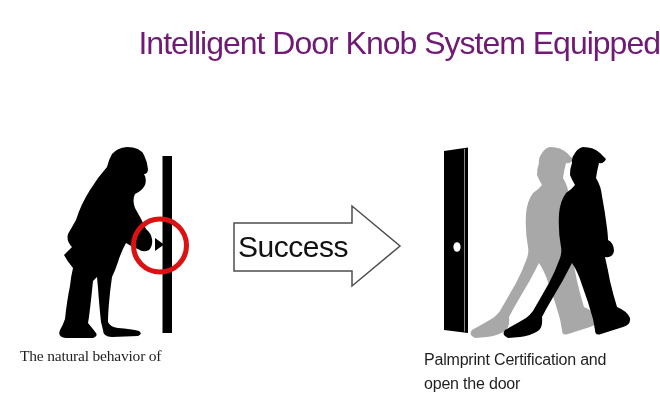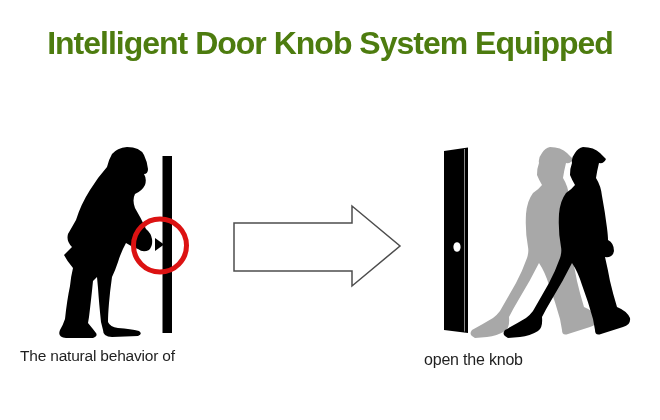--- a/index.html
+++ b/index.html
@@ -1,36 +1,35 @@
 <!DOCTYPE html>
 <html><head>
 <meta charset="utf-8">
 <style>
   html,body{margin:0;padding:0;background:#fff;}
   .slide{
     position:relative;width:660px;height:420px;background:#ffffff;
     font-family:"Liberation Sans",sans-serif;color:#1a1a1a;overflow:hidden;
   }
   .title{
-    position:absolute;top:22px;left:0;width:660px;text-align:center;
-    font-size:32px;line-height:42px;letter-spacing:-1px;color:#4d7c0f;
+    position:absolute;top:22px;left:0;width:660px;text-align:right;
+    font-size:32px;line-height:42px;letter-spacing:-1px;color:#701a75;
     white-space:nowrap;
-    font-weight:bold;
   }
   .scene-svg{position:absolute;left:0;top:0;width:660px;height:420px;}
   .success-label{
     position:absolute;left:232px;top:224px;width:122px;height:46px;
     display:flex;align-items:center;justify-content:center;
     font-size:30px;letter-spacing:-0.5px;color:#111;white-space:nowrap;
   }
   .caption{
     position:absolute;font-size:15.5px;line-height:24px;letter-spacing:-0.2px;
     color:#1f1f1f;white-space:nowrap;
   }
-  .caption-left{left:20px;top:344px;}
+  .caption-left{left:20px;top:344px;font-family:Liberation Serif, serif;}
   .caption-right{left:424px;top:348px;font-size:16px;}
 </style>
 </head>
 <body>
 
 <div class="slide">
 
   <div class="title">
     <div>Intelligent Door Knob System Equipped</div>
   </div>
@@ -76,22 +75,24 @@
                Q 541,297 549,283 Q 555,272 560,258 Q 562,252 561,247
                Q 558,232 559,214 Q 560,201 566,193 Q 572,189 575,185
                Q 572,180 570,175 Q 570,168 572,163 Q 571,158 575,153 Q 578,148 583,147 Z"></path>
     </defs>
 
     <use href="#walker-path" xlink:href="#walker-path" transform="translate(-33,0)" fill="#a8a8a8"></use>
 
     <use href="#walker-path" xlink:href="#walker-path" fill="#000000"></use>
   </svg>
 
+  <div class="success-label">Success</div>
 
   <div class="caption caption-left">
     <div>The natural behavior of</div>
   </div>
 
   <div class="caption caption-right">
-    <div>open the knob</div>
+    <div>Palmprint Certification and</div>
+    <div>open the door</div>
   </div>
 
 </div>
 
 </body></html>

